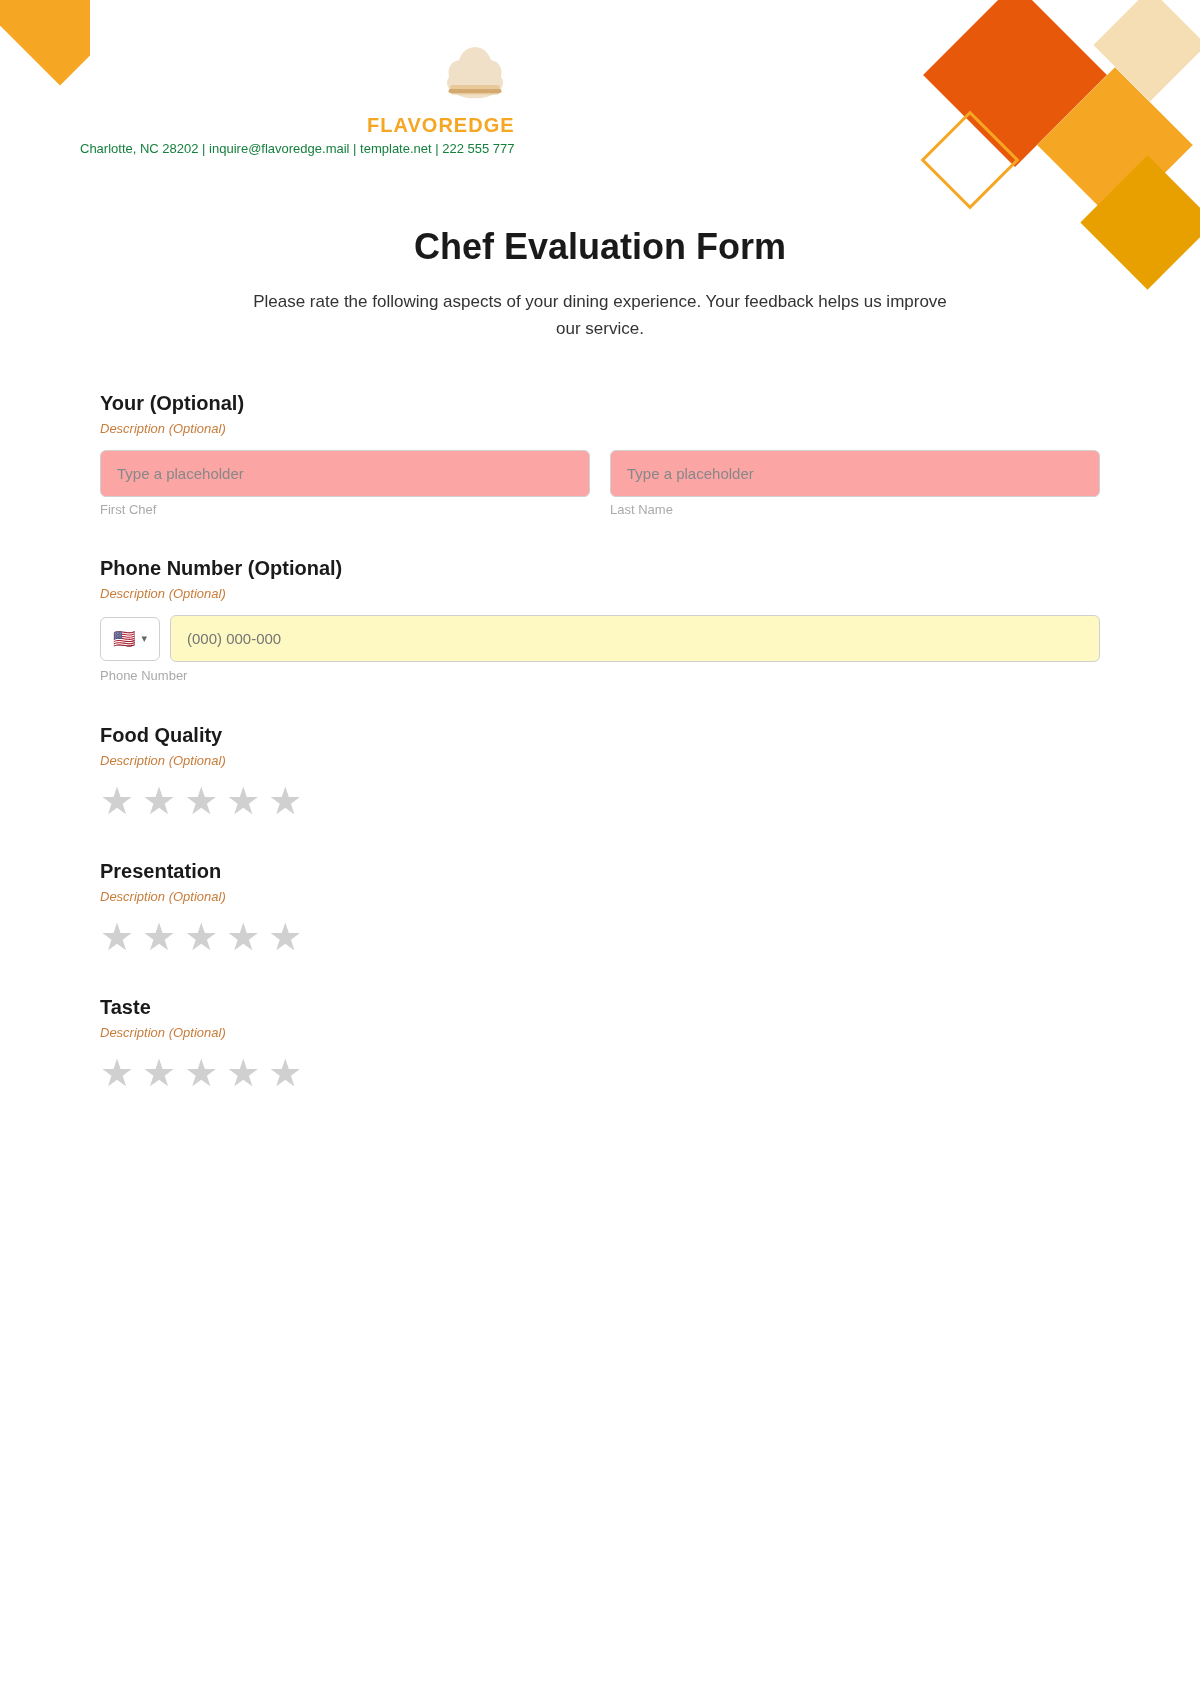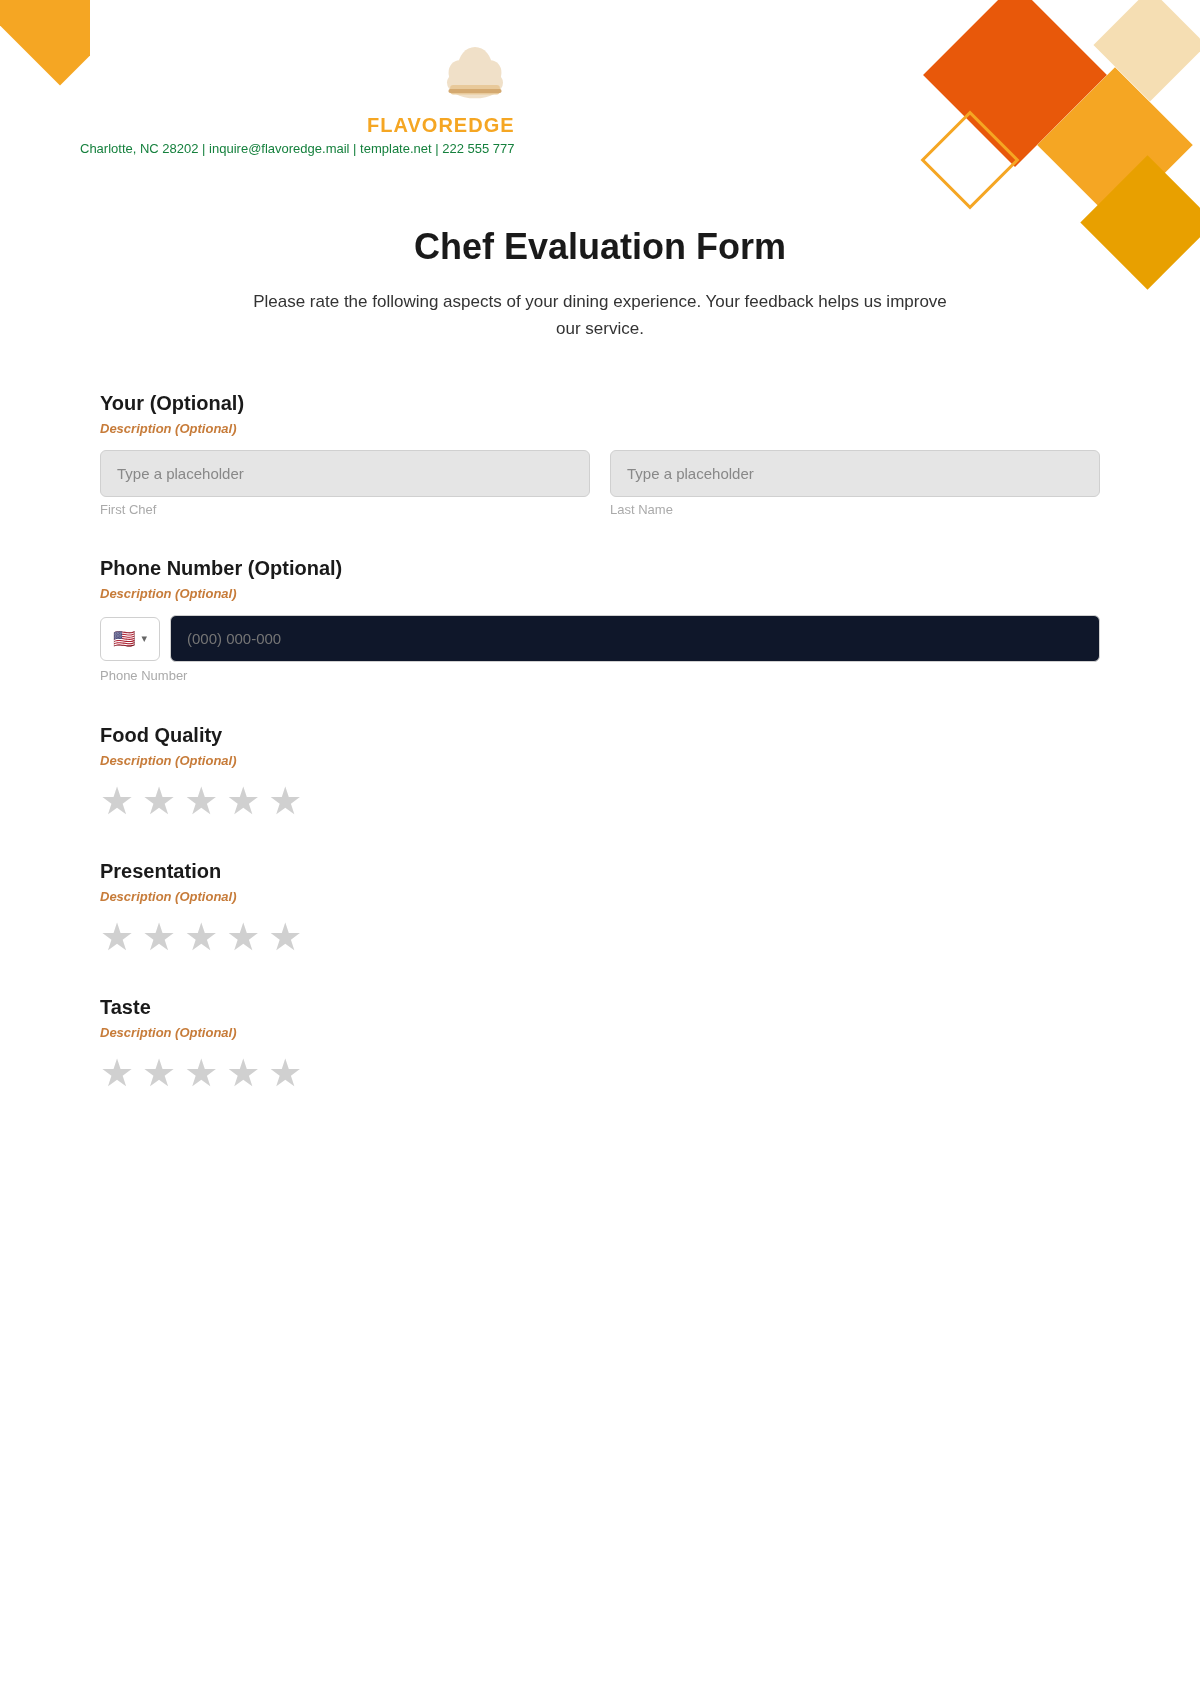--- a/index.html
+++ b/index.html
@@ -150,21 +150,20 @@
       font-weight: 800;
       color: #1a1a1a;
       margin-bottom: 6px;
     }
 
     .section-description {
       font-size: 13px;
       color: #C77C3A;
       font-style: italic;
       margin-bottom: 14px;
-      font-weight: bold;
     }
 
     
     .name-fields {
       display: flex;
       gap: 20px;
       margin-bottom: 6px;
     }
     .name-field-wrapper {
       flex: 1;
@@ -172,21 +171,21 @@
       flex-direction: column;
     }
     .text-input {
       border: 1.5px solid #d0d0d0;
       border-radius: 6px;
       padding: 14px 16px;
       font-size: 15px;
       color: #555;
       outline: none;
       width: 100%;
-      background: #e5e5e5;
+      background: #fca5a5;
     }
     .text-input::placeholder {
       color: #888;
     }
     .field-sublabel {
       font-size: 13px;
       color: #aaa;
       margin-top: 5px;
     }
 
@@ -217,21 +216,21 @@
       color: #666;
     }
     .phone-input {
       flex: 1;
       border: 1.5px solid #d0d0d0;
       border-radius: 6px;
       padding: 14px 16px;
       font-size: 15px;
       color: #888;
       outline: none;
-      background: #0f172a;
+      background: #fef9c3;
     }
 
     
     .stars-row {
       display: flex;
       gap: 8px;
       margin-top: 4px;
     }
     .star {
       font-size: 38px;

